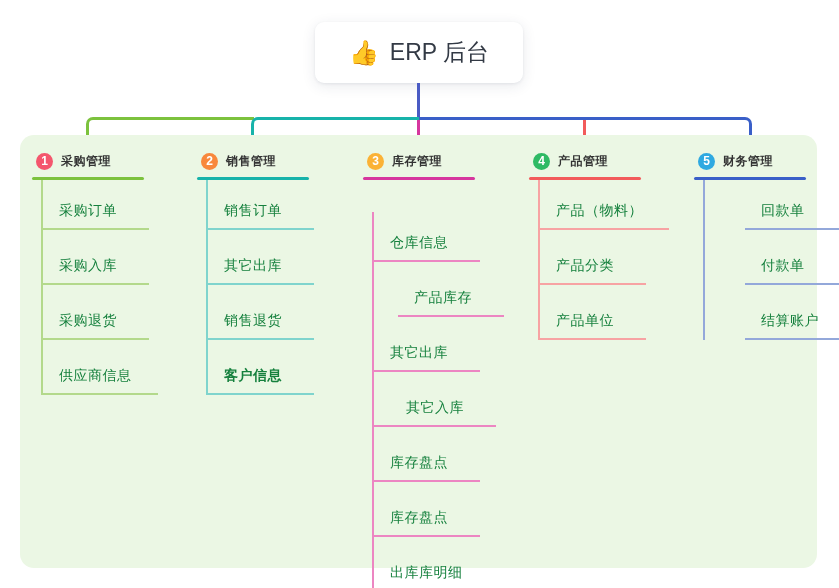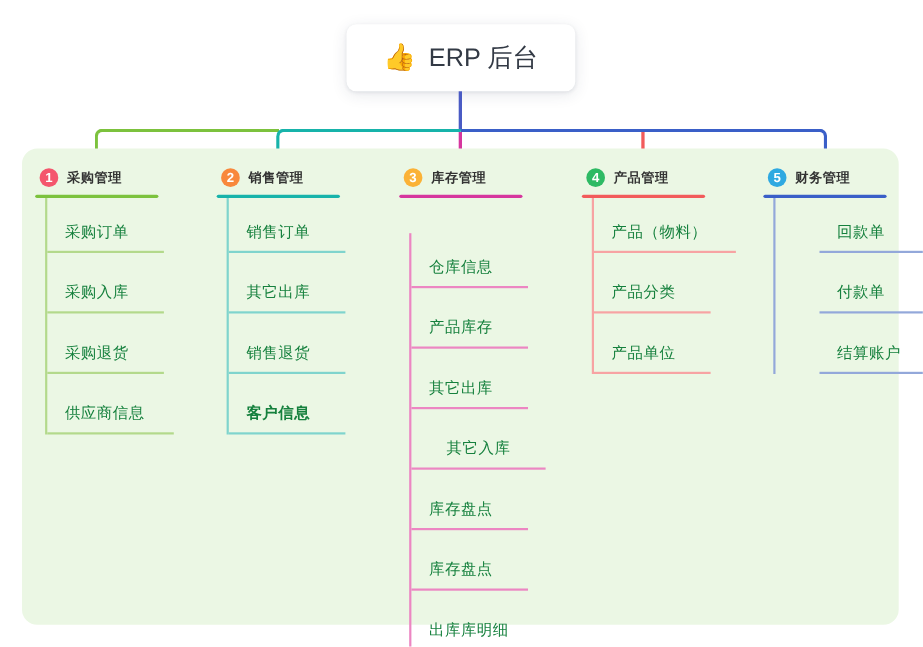--- a/index.html
+++ b/index.html
@@ -93,21 +93,21 @@
       </div>
     </div>
     <div class="branch" style="left: 363px;">
       <div class="branch-header">
         <span class="badge" style="background: rgb(251, 178, 54);">3</span>
         <span class="branch-title">库存管理</span>
       </div>
       <div class="underline" style="background: rgb(214, 54, 158);"></div>
       <div class="children" style="border-left-color: rgb(236, 134, 194);">
         <div class="child" style="border-bottom-color: rgb(236, 134, 194); margin-top: 32px;"><span>仓库信息</span></div>
-        <div class="child" style="border-bottom-color: rgb(236, 134, 194);"><span>产品库存</span></div>
+        <div class="child" style="border-bottom-color: rgb(236, 134, 194); margin-left: 24px;"><span>产品库存</span></div>
         <div class="child" style="border-bottom-color: rgb(236, 134, 194);"><span>其它出库</span></div>
         <div class="child" style="border-bottom-color: rgb(236, 134, 194); padding-left: 32px;"><span>其它入库</span></div>
         <div class="child" style="border-bottom-color: rgb(236, 134, 194);"><span>库存盘点</span></div>
         <div class="child" style="border-bottom-color: rgb(236, 134, 194);"><span>库存盘点</span></div>
         <div class="child" style="border-bottom-color: rgb(236, 134, 194);"><span>出库库明细</span></div>
       </div>
     </div>
     <div class="branch" style="left: 529px;">
       <div class="branch-header">
         <span class="badge" style="background: rgb(46, 186, 100);">4</span>

